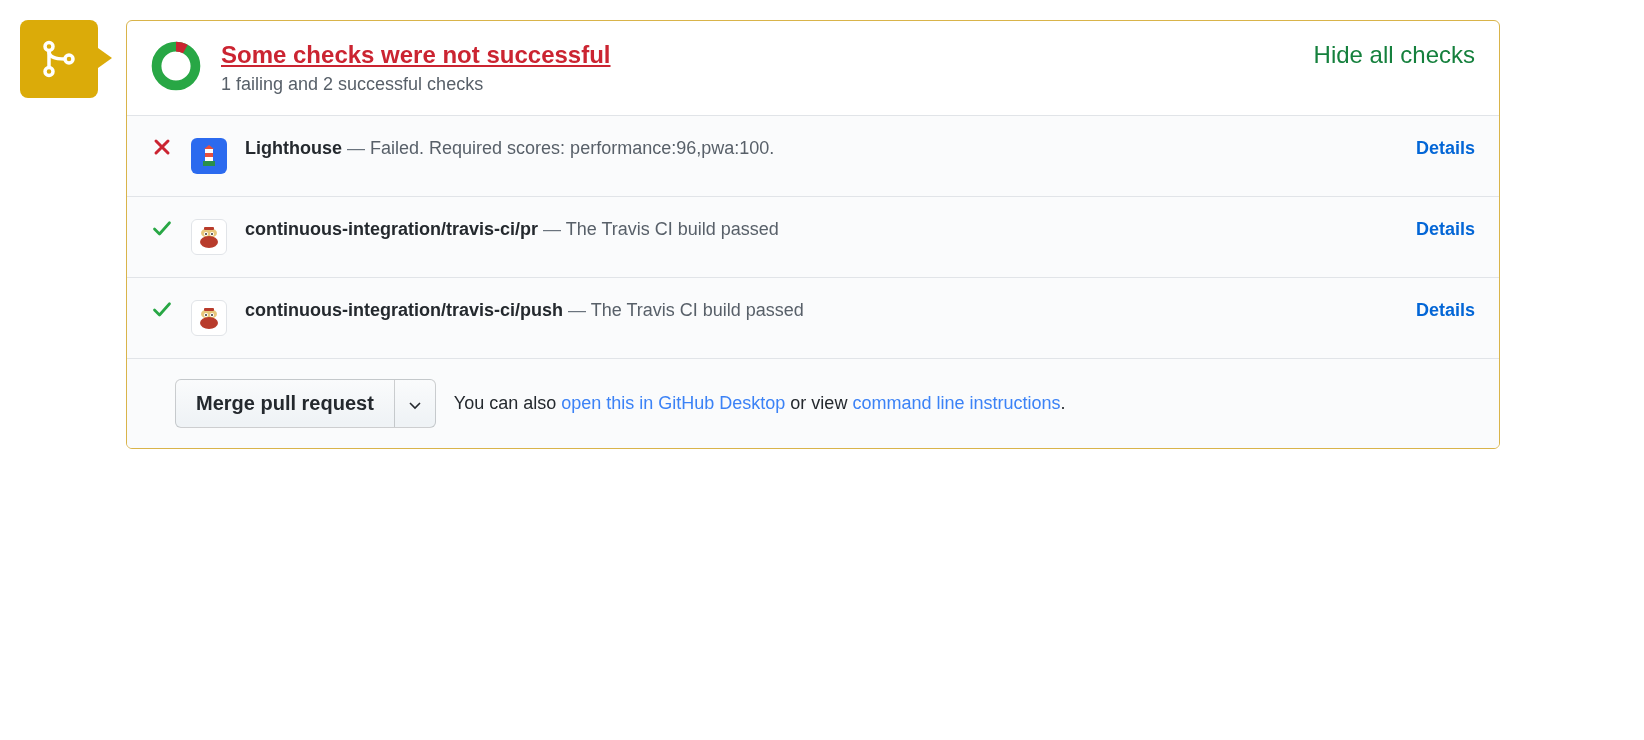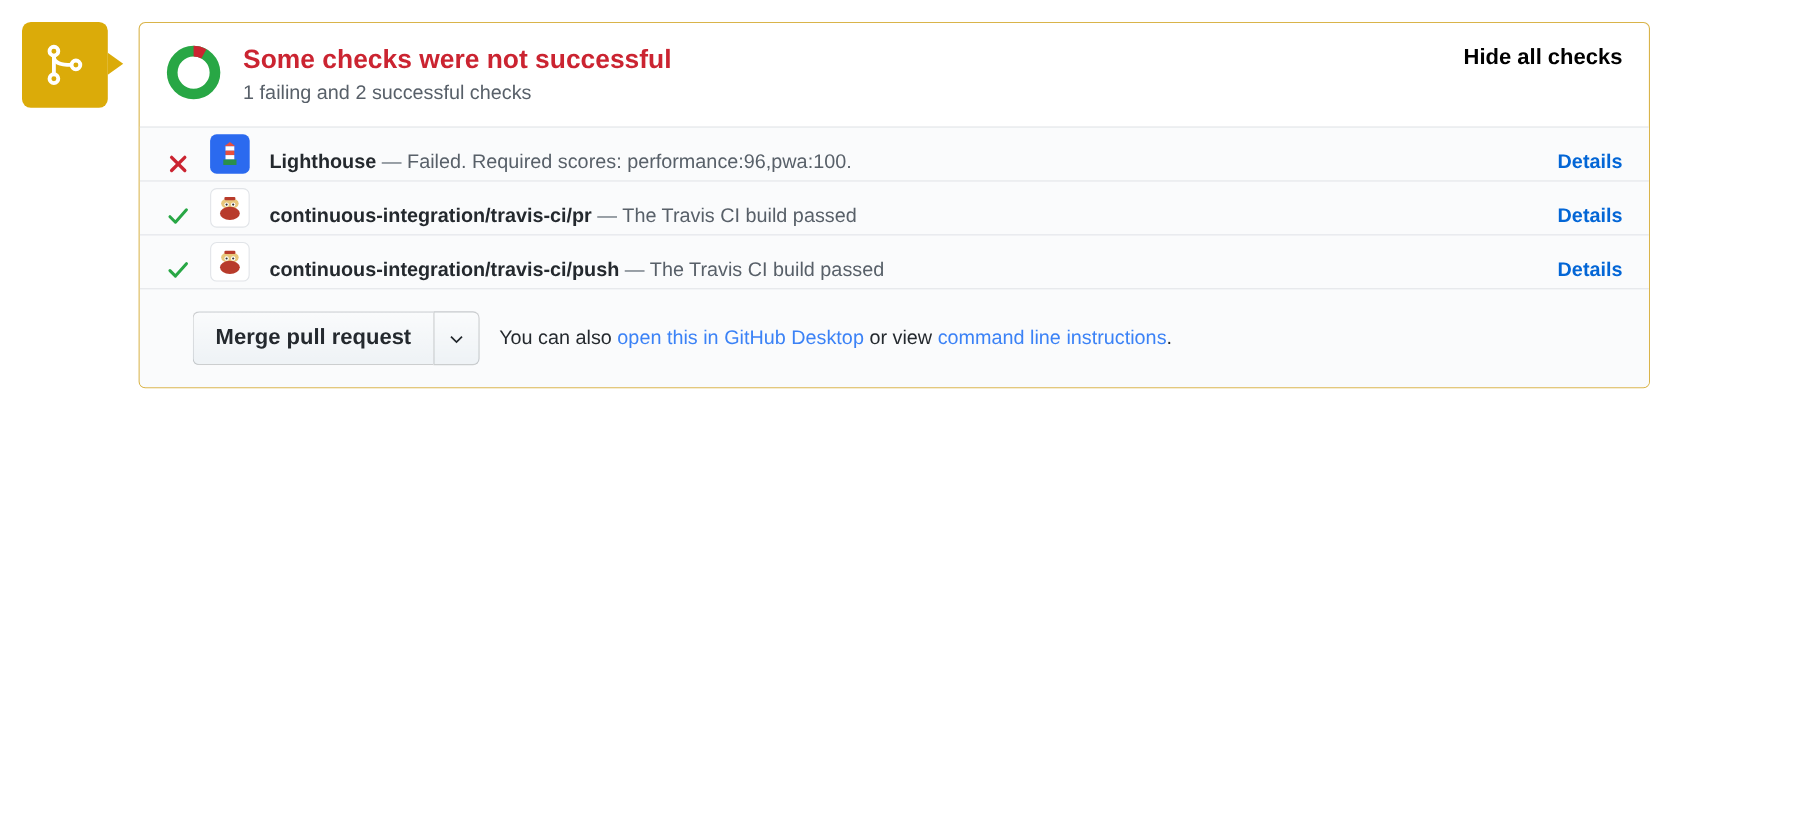--- a/index.html
+++ b/index.html
@@ -51,39 +51,40 @@
       gap: 20px;
       align-items: flex-start;
     }
     .donut { width: 50px; height: 50px; flex-shrink: 0; }
     .summary-text { flex: 1; }
     .summary-heading {
       color: #cb2431;
       font-size: 24px;
       font-weight: 600;
       line-height: 1.2;
+      text-decoration: underline;
     }
     .summary-sub {
       color: #586069;
       font-size: 18px;
       margin-top: 4px;
     }
     .hide-link {
-      color: #000000;
-      font-size: 20px;
+      color: #15803d;
+      font-size: 24px;
       text-decoration: none;
-      font-weight: 700;
+      font-weight: 400;
       cursor: pointer;
       white-space: nowrap;
     }
 
     .check-row {
       display: flex;
-      align-items: flex-end;
-      padding: 6px 24px;
+      align-items: flex-start;
+      padding: 22px 24px;
       border-top: 1px solid #e1e4e8;
       background: #fafbfc;
       gap: 18px;
     }
     .status-icon { width: 22px; display: flex; align-items: center; justify-content: center; flex-shrink: 0; }
     .check-avatar {
       width: 36px; height: 36px; border-radius: 6px;
       display: flex; align-items: center; justify-content: center;
       flex-shrink: 0; font-size: 22px;
     }

